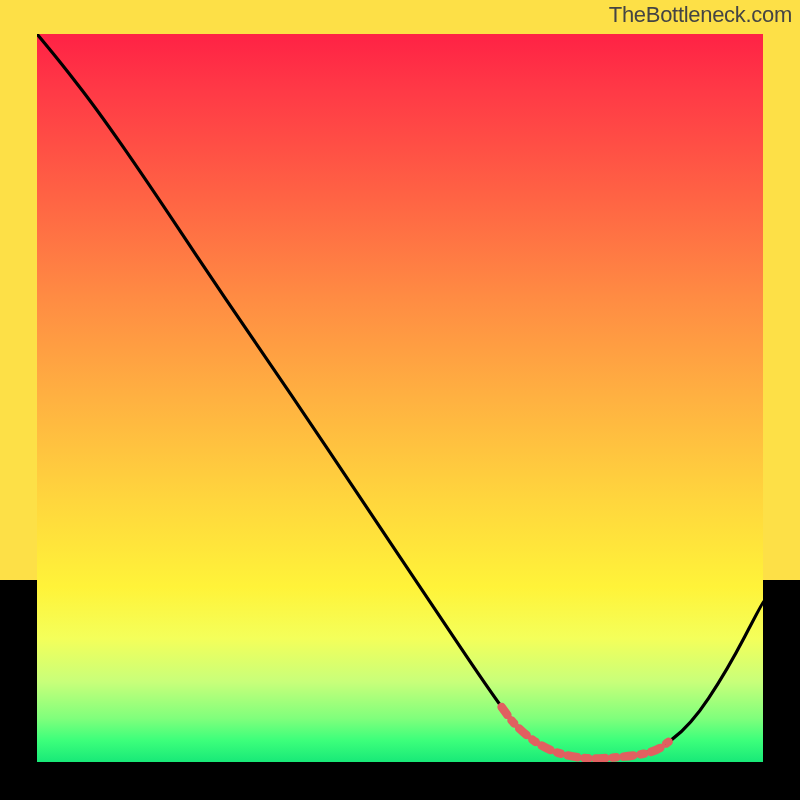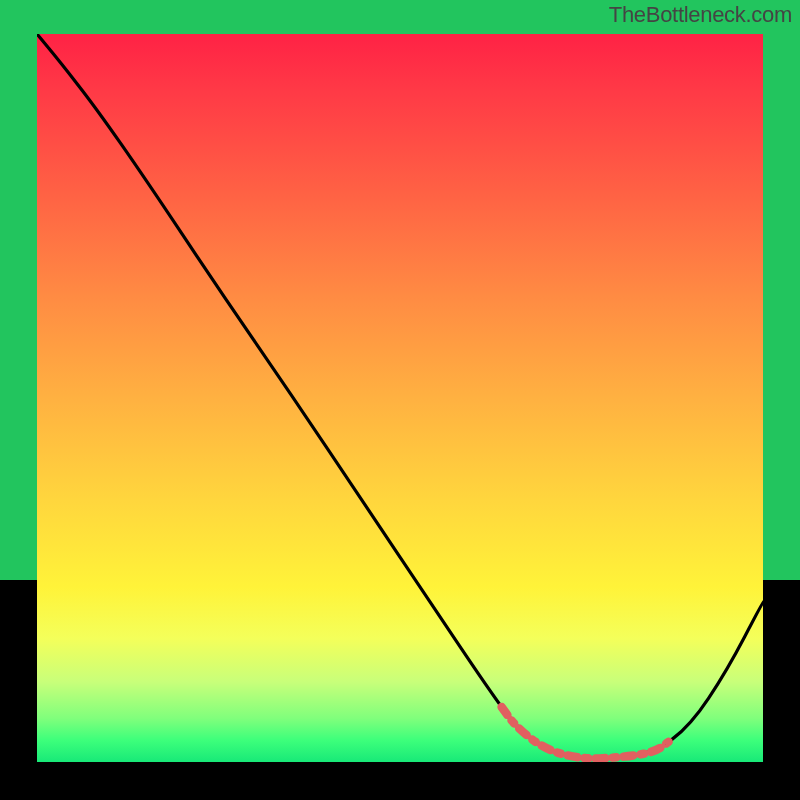--- a/index.html
+++ b/index.html
@@ -8,21 +8,21 @@
     width: 800px;
     height: 800px;
     background: #000000;
     overflow: hidden;
     font-family: Arial, Helvetica, sans-serif;
   }
   .frame {
     position: relative;
     width: 800px;
     height: 580px;
-    background: #22c55e;
+    background: #fde047;
   }
   .watermark {
     position: absolute;
     top: 2px;
     right: 8px;
     color: #444444;
     font-size: 22px;
     font-weight: 500;
     letter-spacing: -0.3px;
     z-index: 5;

